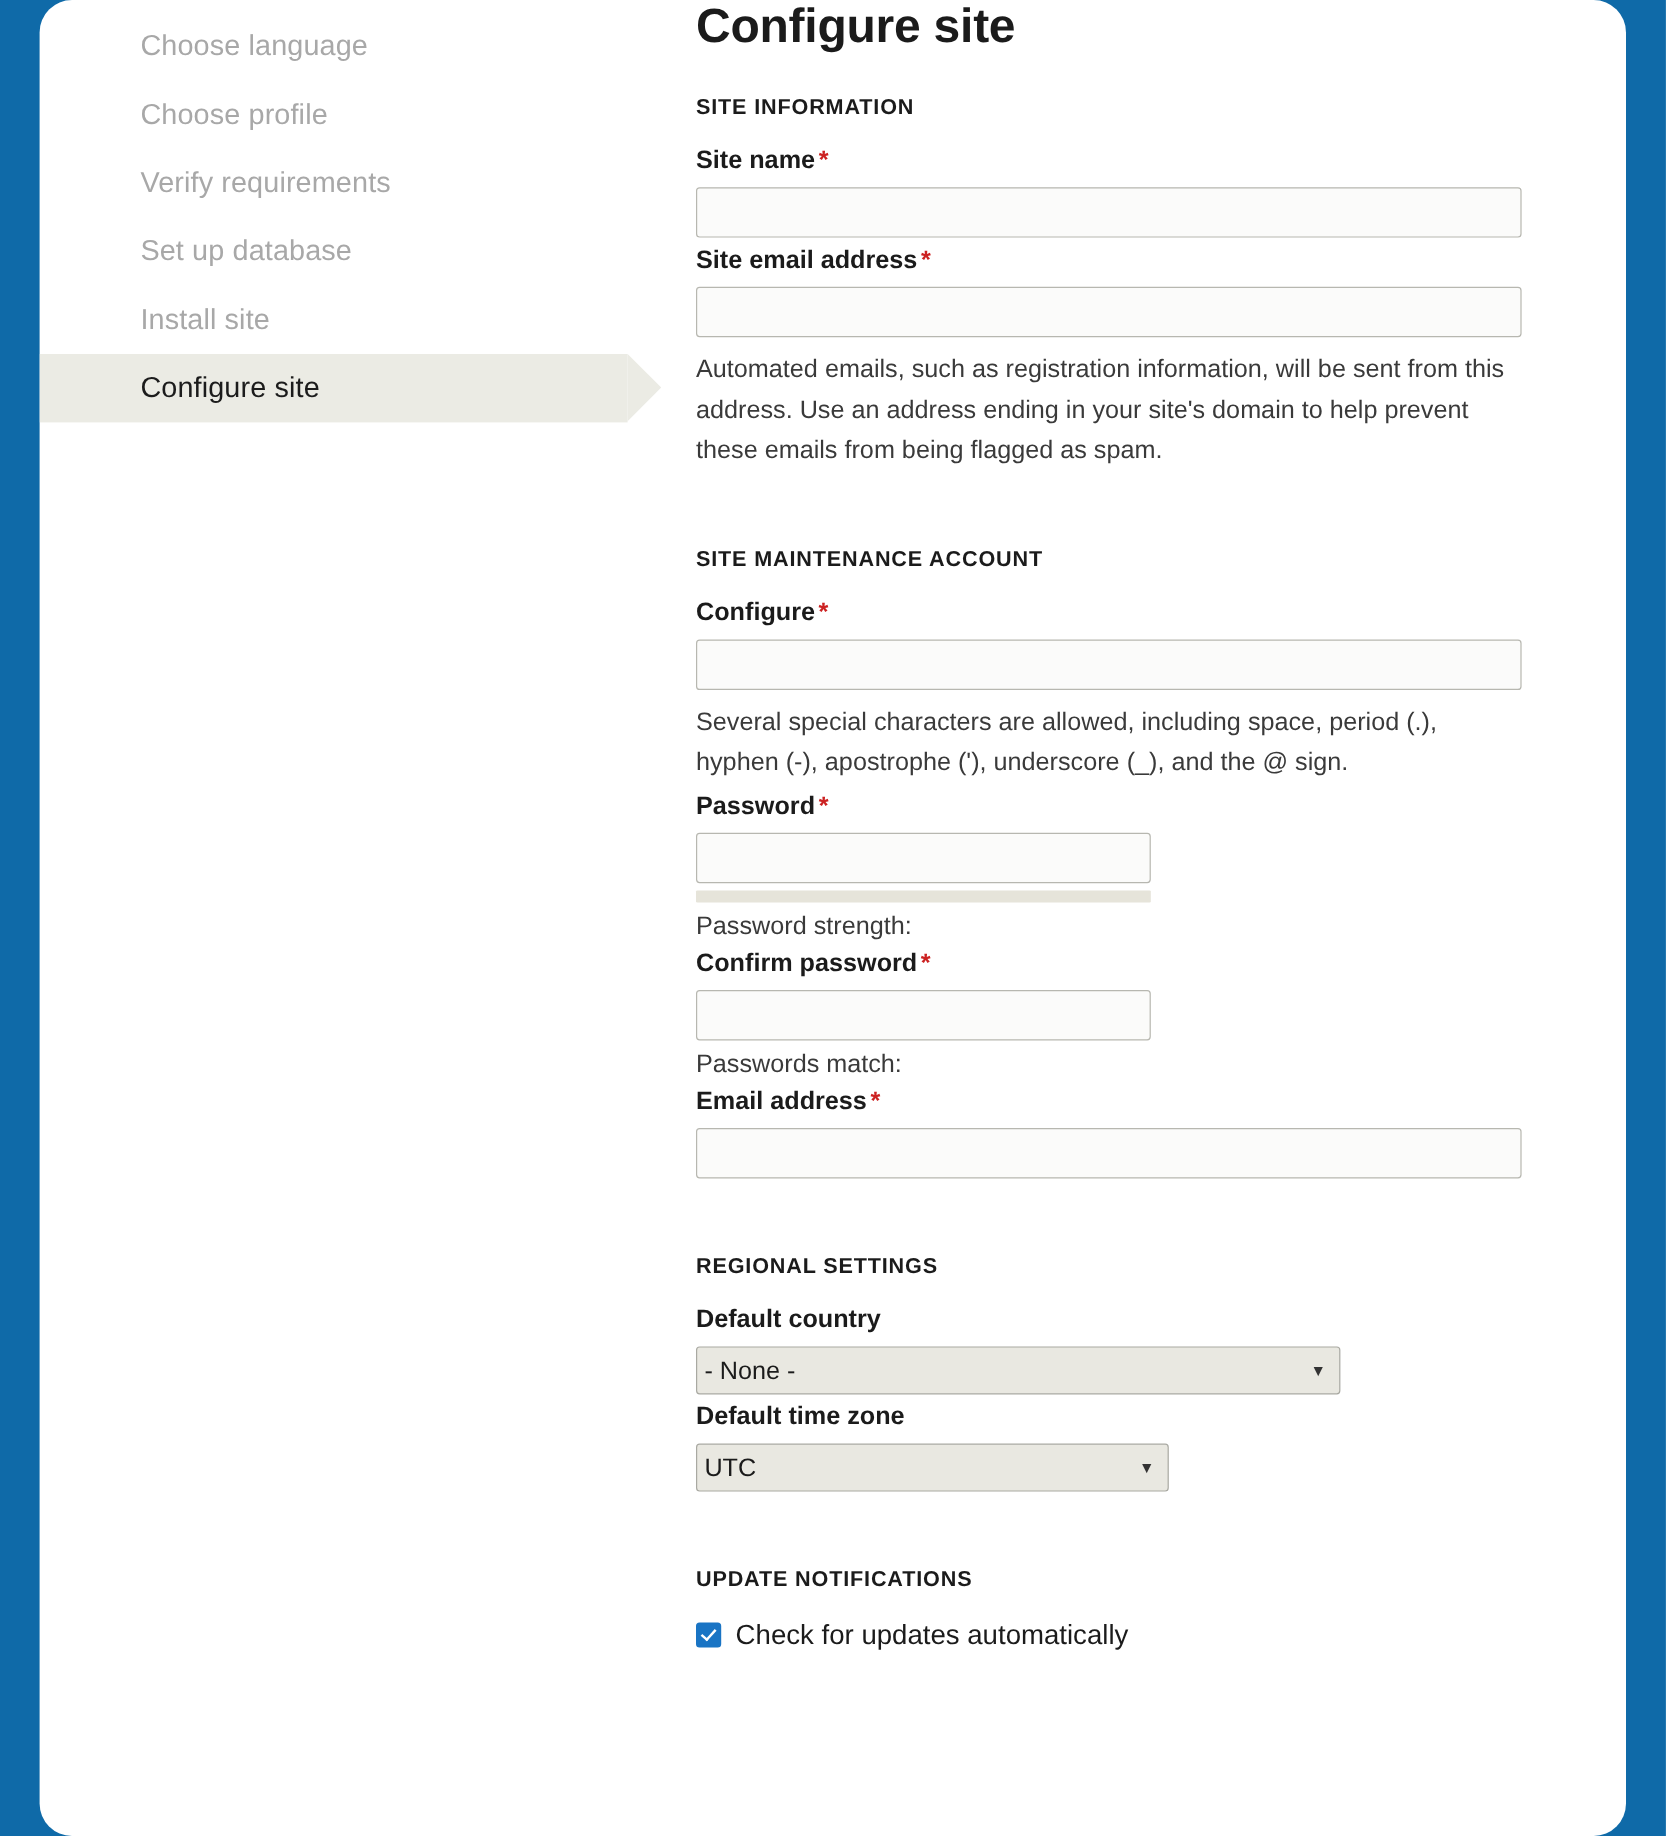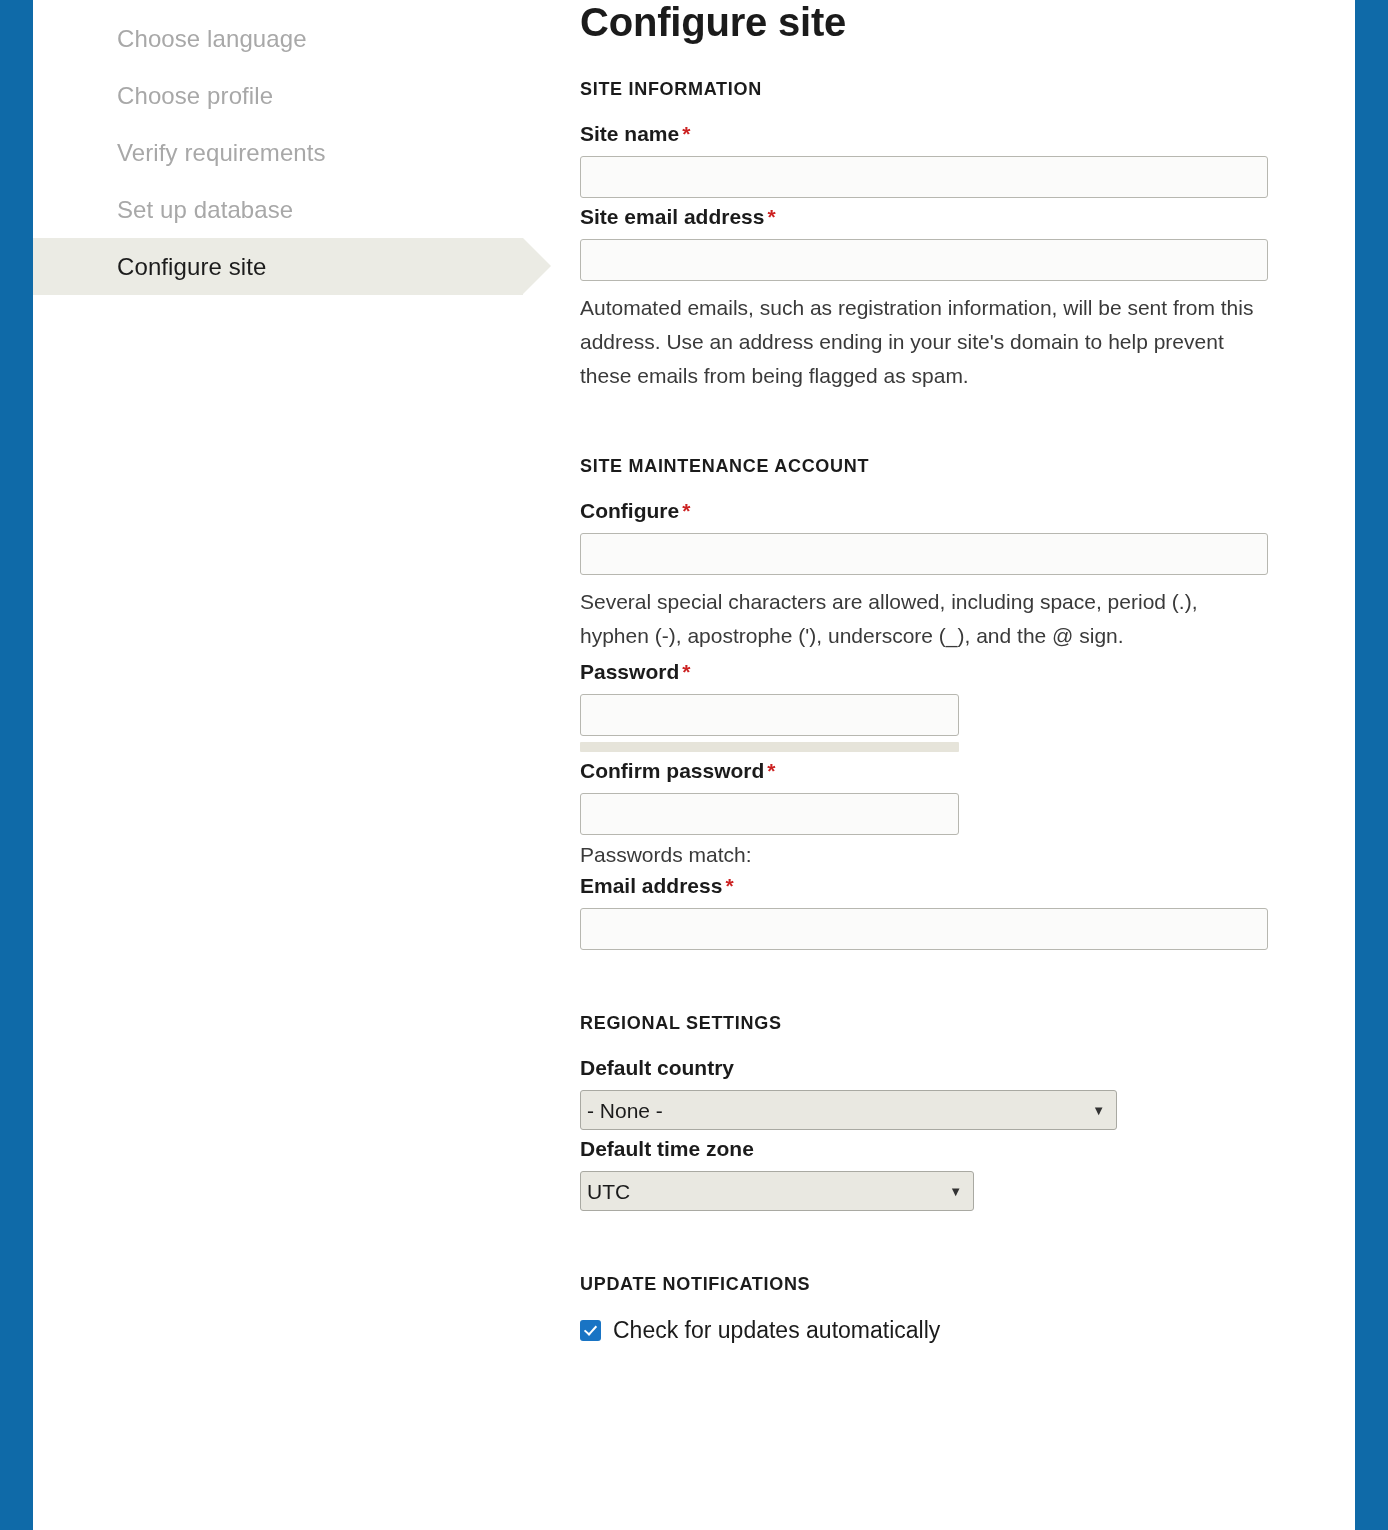--- a/index.html
+++ b/index.html
@@ -21,20 +21,21 @@
     background: #0f6aa8;
   }
   .sheet {
     position: absolute;
     left: 33px;
     top: 0;
     width: 1322px;
     height: 1530px;
     background: #ffffff;
     overflow: hidden;
+    border-radius: 27px;
   }
   .inner {
     position: relative;
     width: 1322px;
     height: 1530px;
   }
 
   
   .tasks {
     position: absolute;
@@ -218,20 +219,23 @@
         </div>
         <div class="task done">
           <span>Choose profile</span>
         </div>
         <div class="task done">
           <span>Verify requirements</span>
         </div>
         <div class="task done">
           <span>Set up database</span>
         </div>
+        <div class="task done">
+          <span>Install site</span>
+        </div>
         <div class="task active">
           <span>Configure site</span>
         </div>
       </div>
 
       <div class="main">
 
         <h1 class="page-title">Configure site</h1>
 
         <h2 class="section">SITE INFORMATION</h2>
@@ -262,20 +266,21 @@
           <input class="txt" type="text" value="" style="">
           <div class="desc">Several special characters are allowed, including space, period (.), hyphen (-), apostrophe ('), underscore (_), and the @ sign.</div>
         </div>
 
         <div class="field">
           <label class="flabel">
             <span>Password</span><span class="req">*</span>
           </label>
           <input class="txt short" type="password" value="" style="">
           <div class="pw-meter"></div>
+          <div class="pw-text">Password strength:</div>
         </div>
 
         <div class="field">
           <label class="flabel">
             <span>Confirm password</span><span class="req">*</span>
           </label>
           <input class="txt short" type="password" value="" style="">
           <div class="pw-text">Passwords match:</div>
         </div>
 

